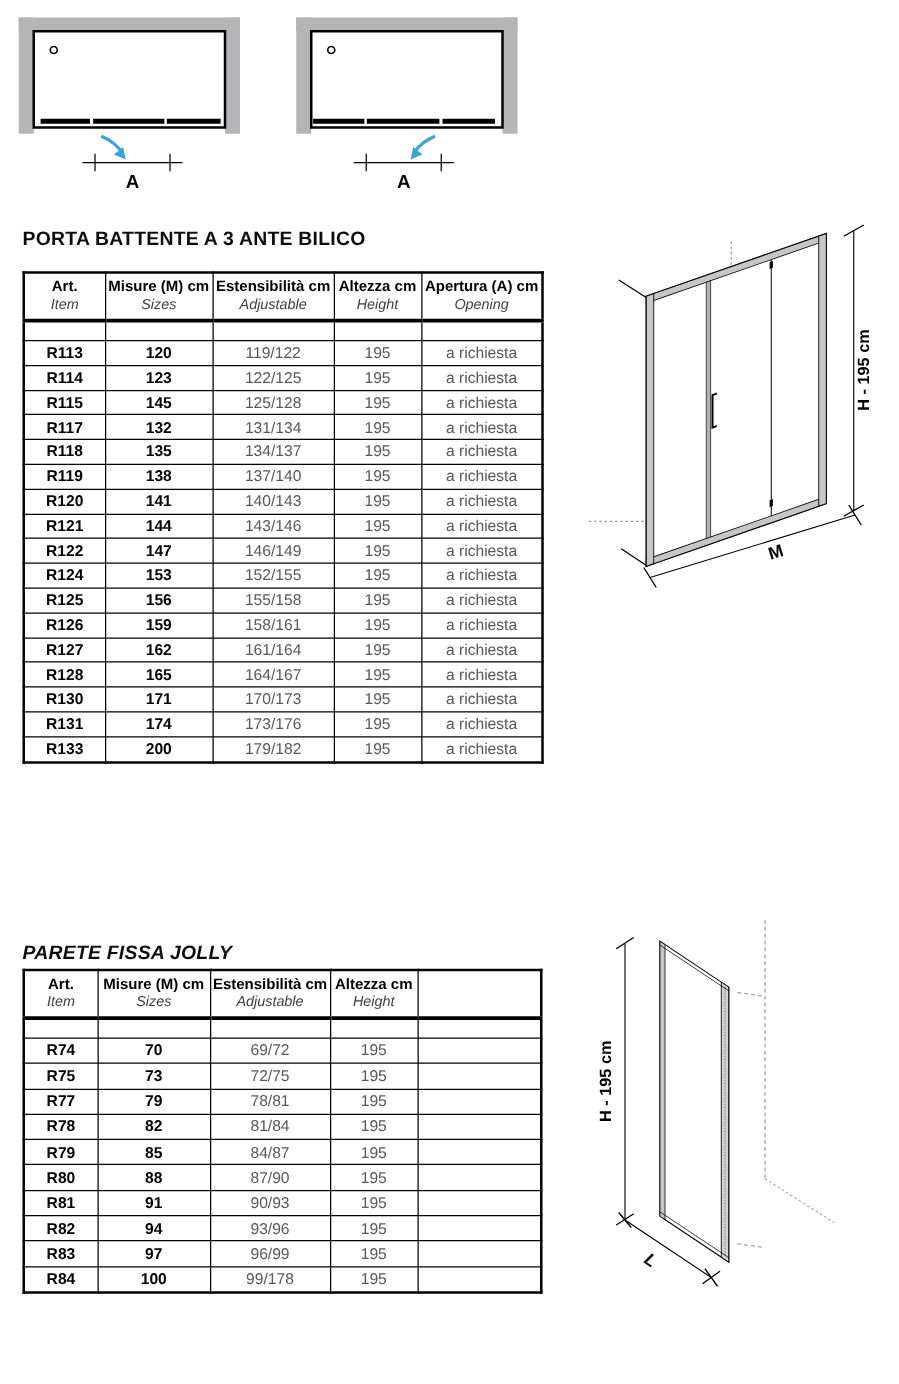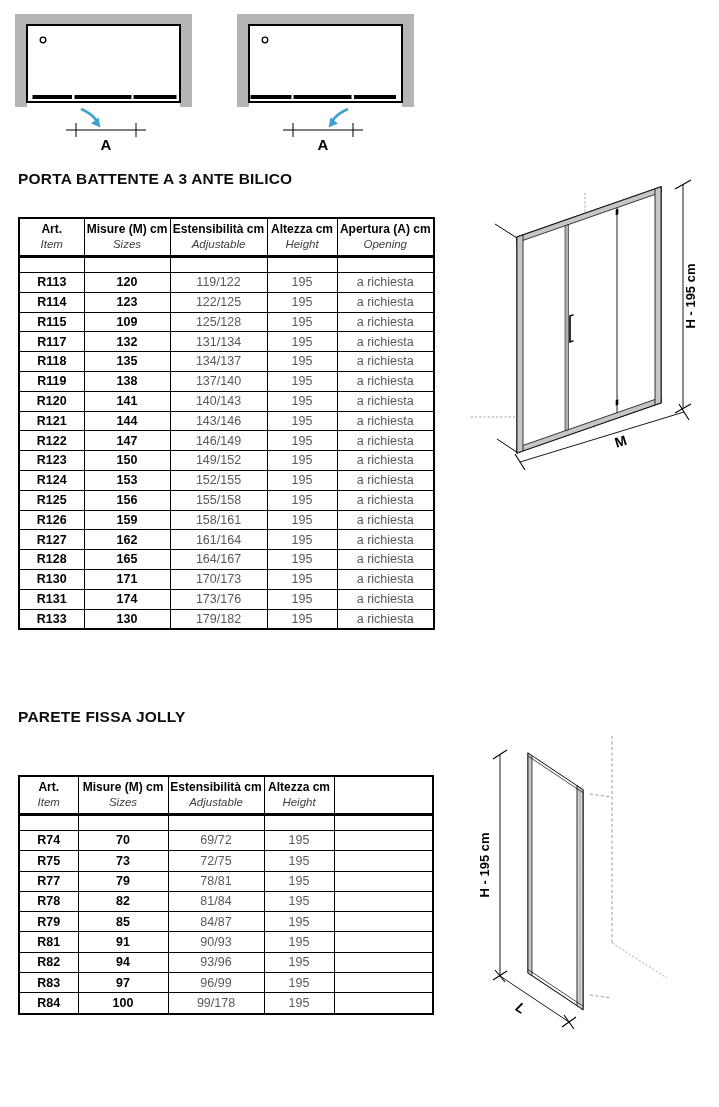--- a/index.html
+++ b/index.html
@@ -5,22 +5,22 @@
   html,body { margin:0; padding:0; background:#fff; }
   .page {
     position:relative; width:719px; height:1107px; background:#ffffff;
     font-family:"Liberation Sans", sans-serif; overflow:hidden; color:#000;
   }
   .diagram-svg { position:absolute; }
   .section-title {
     position:absolute; left:18px; margin:0;
     font-size:15.5px; font-weight:bold; letter-spacing:.2px; color:#0d0d0d;
   }
-  #title1 { top:170px; }
-  #title2 { top:708px; }
+  #title1 { top:183px; }
+  #title2 { top:754px;font-style:italic; }
   table.spec {
     position:absolute; left:18px; border-collapse:collapse; table-layout:fixed;
     background:#fff; border:2px solid #000;
   }
   #table1 { top:217px; width:415px; }
   #table2 { top:775px; width:414px; }
   .spec th, .spec td {
     border:1px solid #000; text-align:center; vertical-align:middle;
     padding:0; line-height:1.15; overflow:hidden; white-space:nowrap;
   }
@@ -140,21 +140,21 @@
         </tr>
         <tr>
           <td class="col-0">R114</td>
           <td class="col-1">123</td>
           <td class="col-2">122/125</td>
           <td class="col-3">195</td>
           <td class="col-4">a richiesta</td>
         </tr>
         <tr>
           <td class="col-0">R115</td>
-          <td class="col-1">109</td>
+          <td class="col-1">145</td>
           <td class="col-2">125/128</td>
           <td class="col-3">195</td>
           <td class="col-4">a richiesta</td>
         </tr>
         <tr>
           <td class="col-0">R117</td>
           <td class="col-1">132</td>
           <td class="col-2">131/134</td>
           <td class="col-3">195</td>
           <td class="col-4">a richiesta</td>
@@ -188,27 +188,20 @@
           <td class="col-4">a richiesta</td>
         </tr>
         <tr>
           <td class="col-0">R122</td>
           <td class="col-1">147</td>
           <td class="col-2">146/149</td>
           <td class="col-3">195</td>
           <td class="col-4">a richiesta</td>
         </tr>
         <tr>
-          <td class="col-0">R123</td>
-          <td class="col-1">150</td>
-          <td class="col-2">149/152</td>
-          <td class="col-3">195</td>
-          <td class="col-4">a richiesta</td>
-        </tr>
-        <tr>
           <td class="col-0">R124</td>
           <td class="col-1">153</td>
           <td class="col-2">152/155</td>
           <td class="col-3">195</td>
           <td class="col-4">a richiesta</td>
         </tr>
         <tr>
           <td class="col-0">R125</td>
           <td class="col-1">156</td>
           <td class="col-2">155/158</td>
@@ -245,21 +238,21 @@
         </tr>
         <tr>
           <td class="col-0">R131</td>
           <td class="col-1">174</td>
           <td class="col-2">173/176</td>
           <td class="col-3">195</td>
           <td class="col-4">a richiesta</td>
         </tr>
         <tr>
           <td class="col-0">R133</td>
-          <td class="col-1">130</td>
+          <td class="col-1">200</td>
           <td class="col-2">179/182</td>
           <td class="col-3">195</td>
           <td class="col-4">a richiesta</td>
         </tr>
       </tbody>
   </table>
 
   <svg class="diagram-svg" style="left:470px;top:160px;" width="245" height="330" viewBox="0 0 245 330">
     <g stroke="#9a9a9a" stroke-width="1" stroke-dasharray="2,2.2" fill="none">
       <line x1="115" y1="33" x2="115" y2="213"></line>
@@ -368,20 +361,27 @@
           <td class="col-4"></td>
         </tr>
         <tr>
           <td class="col-0">R79</td>
           <td class="col-1">85</td>
           <td class="col-2">84/87</td>
           <td class="col-3">195</td>
           <td class="col-4"></td>
         </tr>
         <tr>
+          <td class="col-0">R80</td>
+          <td class="col-1">88</td>
+          <td class="col-2">87/90</td>
+          <td class="col-3">195</td>
+          <td class="col-4"></td>
+        </tr>
+        <tr>
           <td class="col-0">R81</td>
           <td class="col-1">91</td>
           <td class="col-2">90/93</td>
           <td class="col-3">195</td>
           <td class="col-4"></td>
         </tr>
         <tr>
           <td class="col-0">R82</td>
           <td class="col-1">94</td>
           <td class="col-2">93/96</td>

